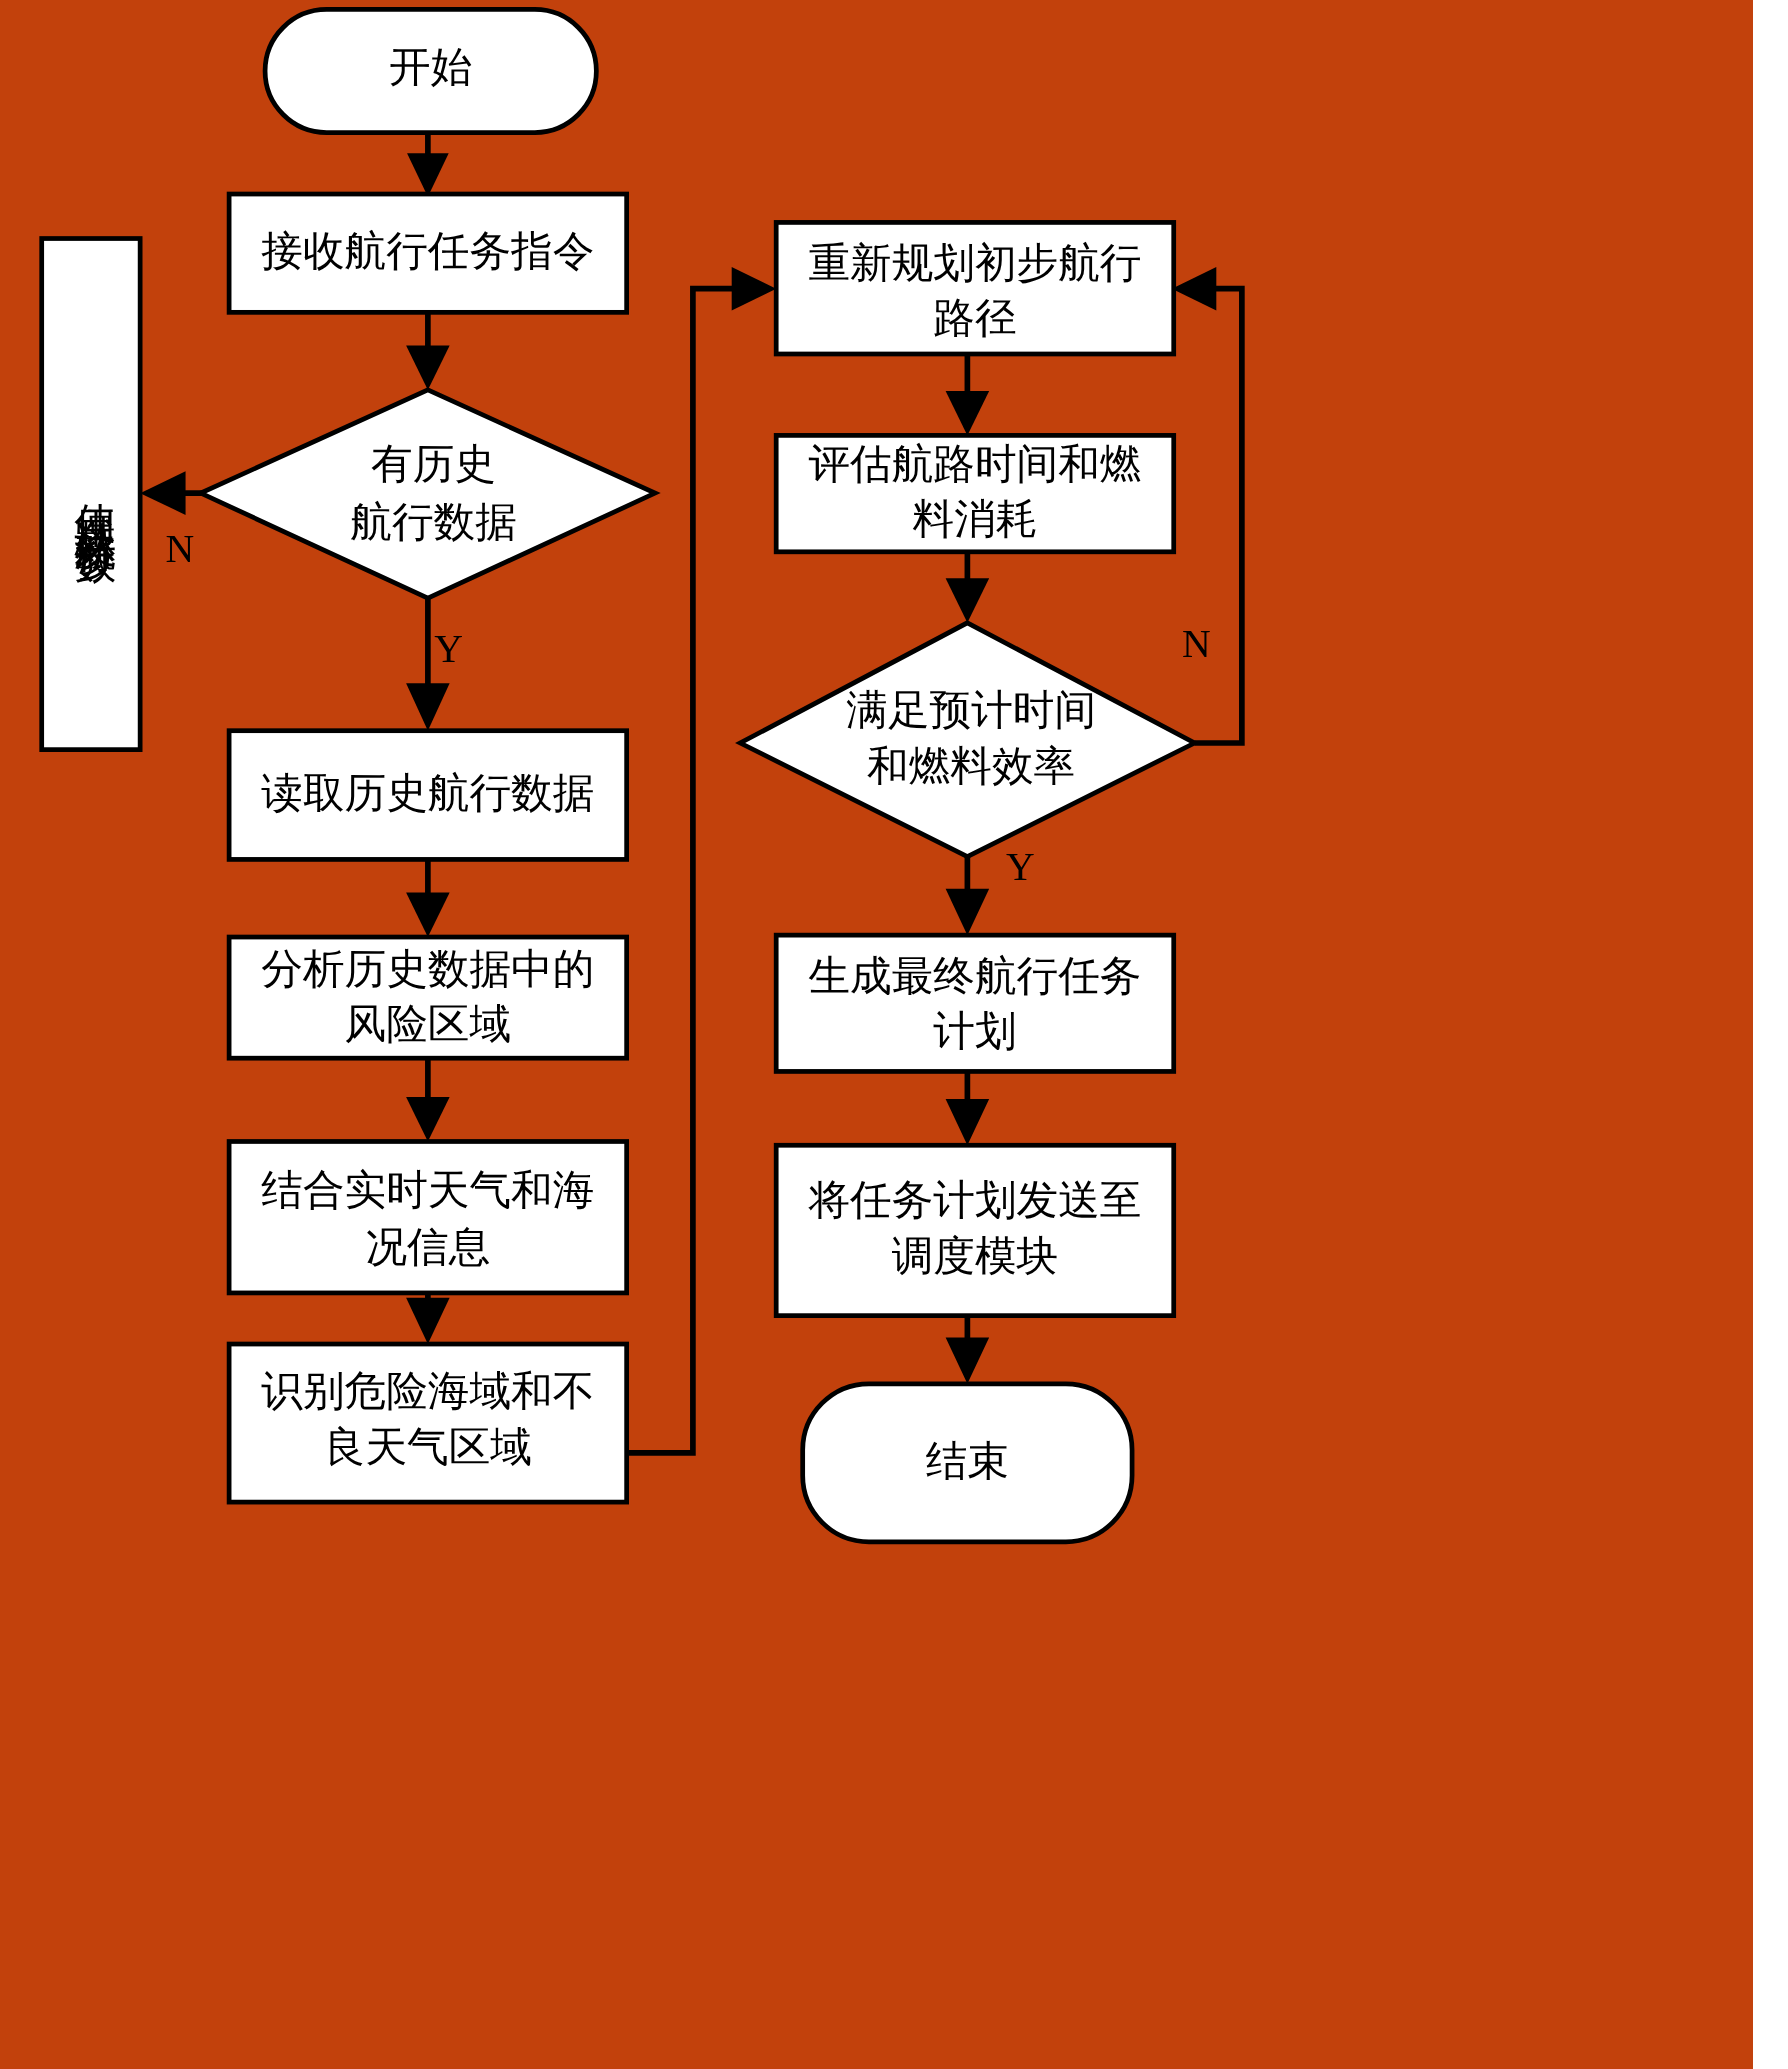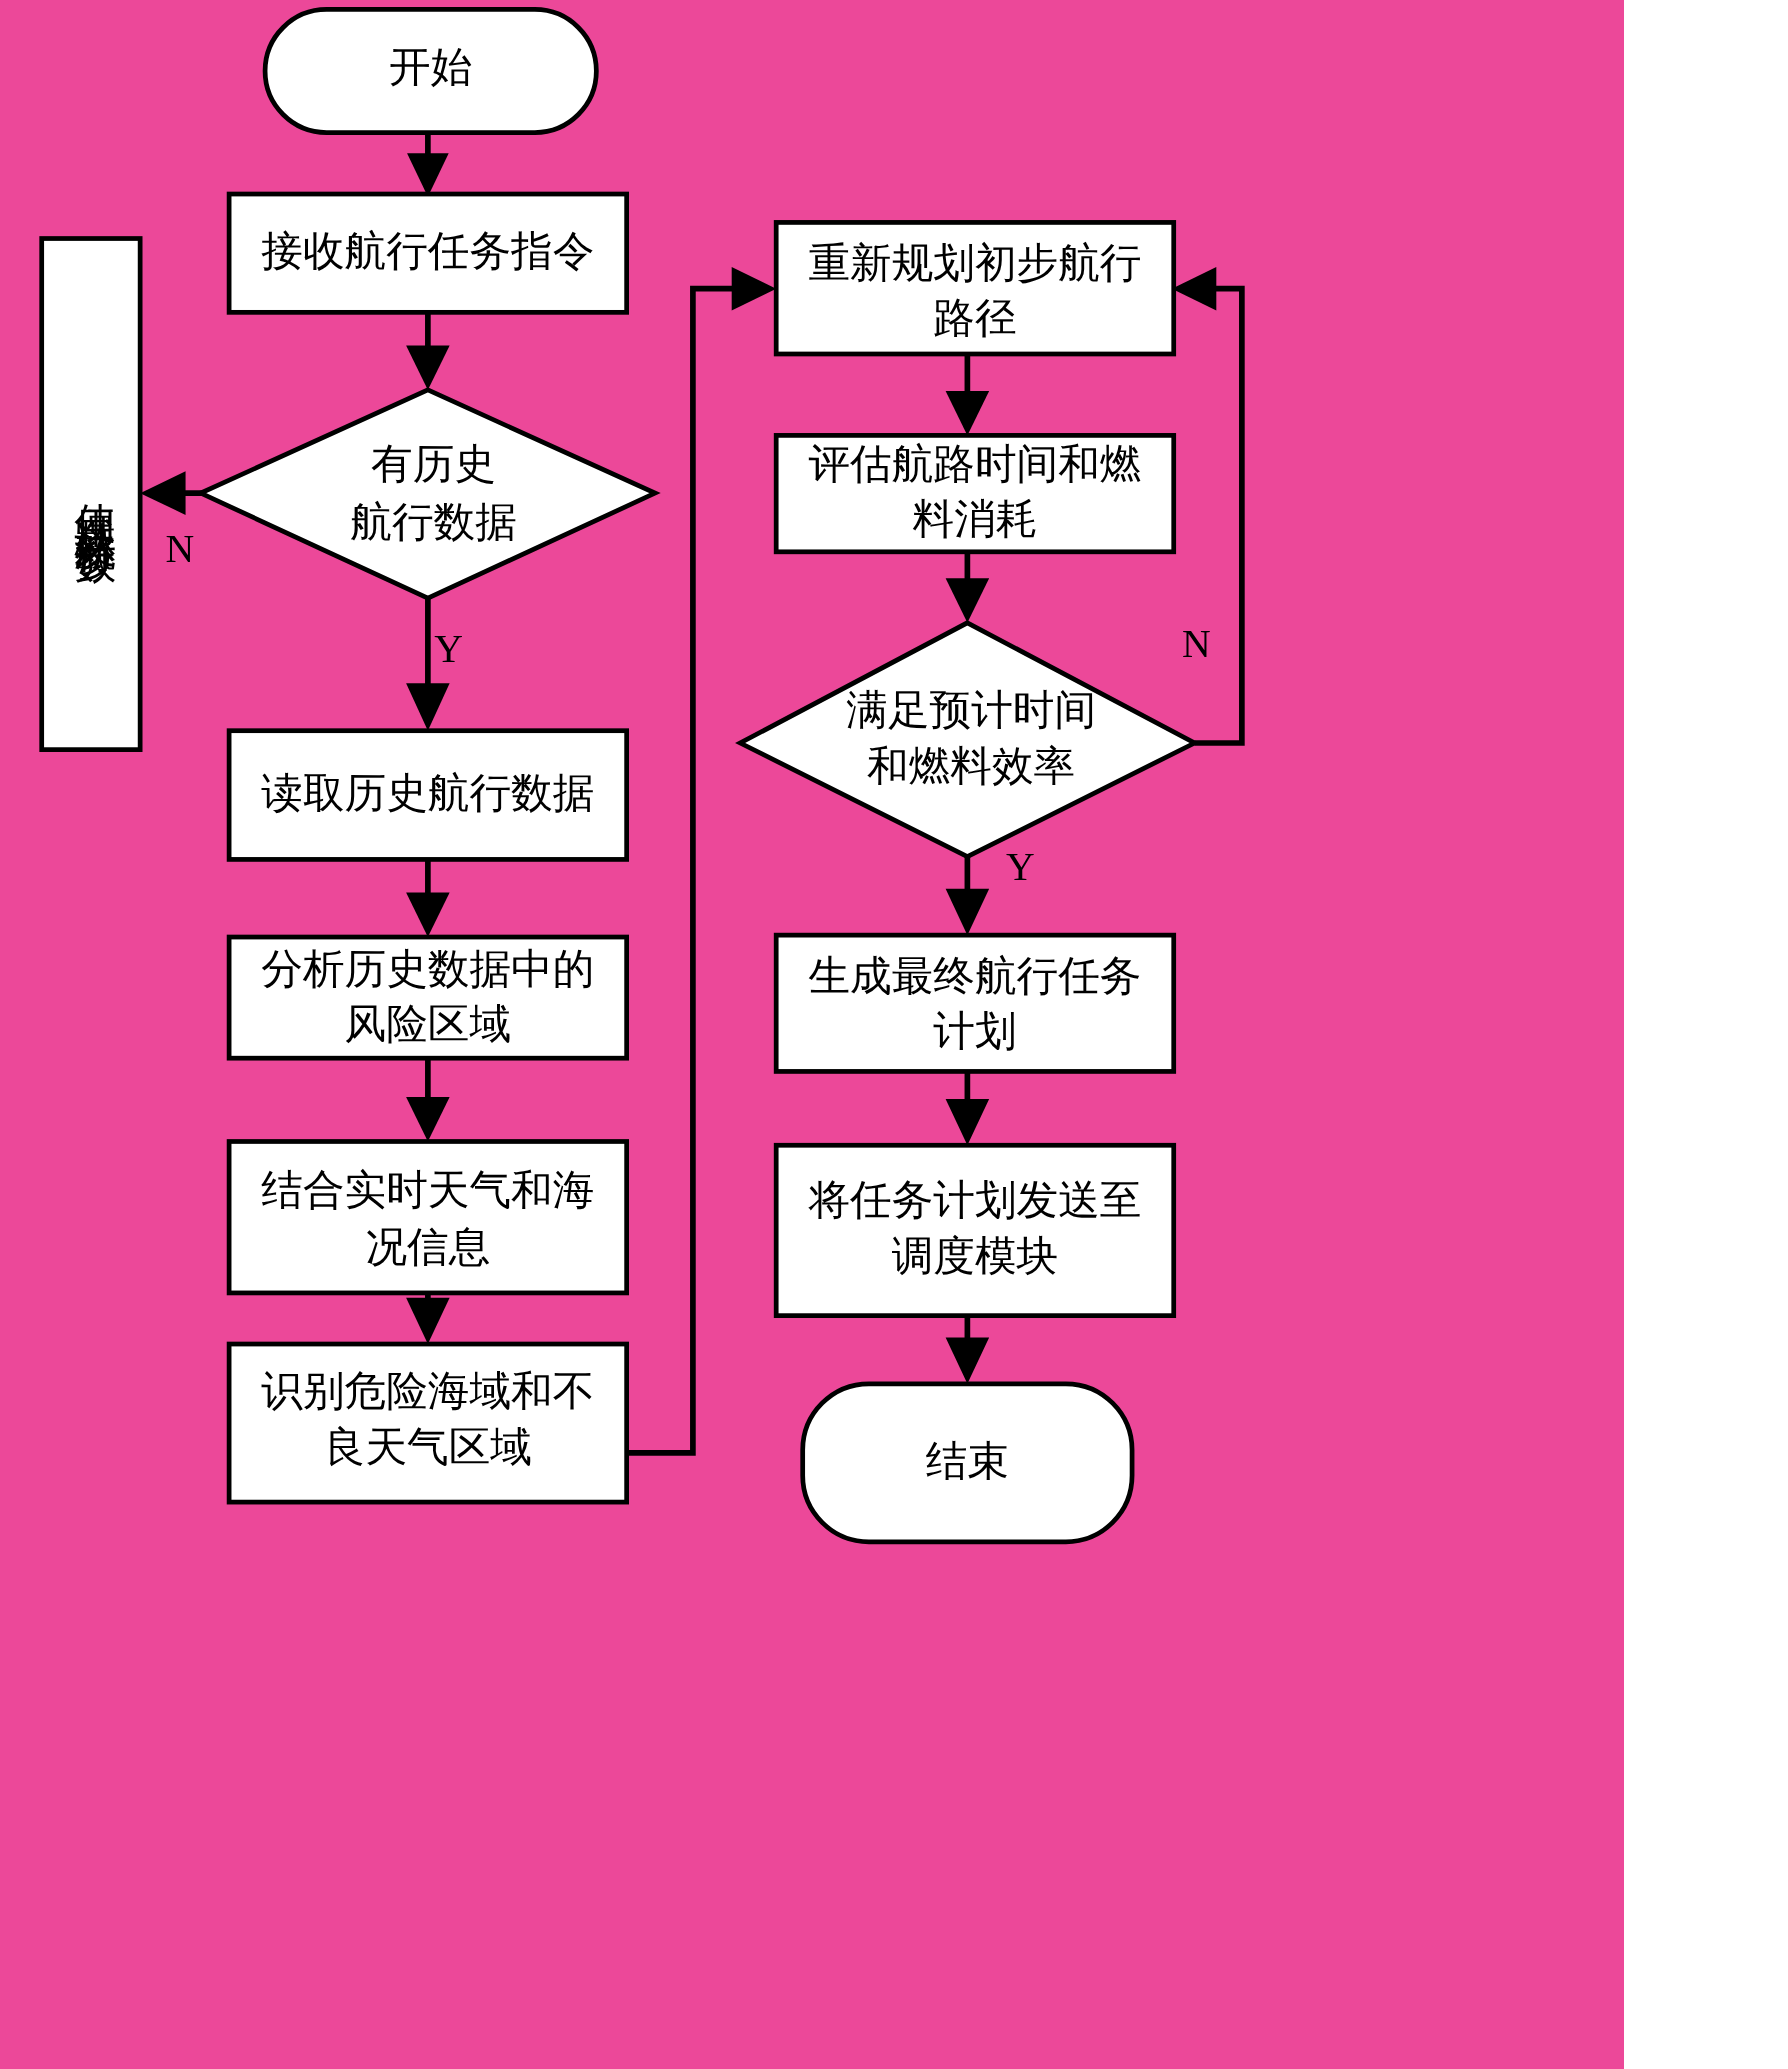--- a/index.html
+++ b/index.html
@@ -1,17 +1,17 @@
 <!DOCTYPE html>
 <html style="font-size:15px"><head>
 <meta charset="utf-8">
 <style>
   html,body{margin:0;padding:0;background:#ffffff;}
   body{font-family:"Liberation Serif","DejaVu Serif",serif;}
-  #stage{position:relative;width:1624px;height:2070px;background:#ec4899;overflow:hidden;}
+  #stage{position:relative;width:1753px;height:2070px;background:#c2410c;overflow:hidden;}
   svg{display:block;}
   .shape{fill:#ffffff;stroke:#000000;stroke-width:5;}
   .edge{fill:none;stroke:#000000;stroke-width:6;}
   .arrowhead{fill:#000000;stroke:none;}
   text{fill:#000000;font-family:"Liberation Serif","DejaVu Serif",serif;}
   .node-label{font-size:44px;text-anchor:middle;dominant-baseline:middle;}
   .vert-label{font-size:44px;text-anchor:middle;dominant-baseline:middle;}
   .branch-label{font-size:42px;text-anchor:middle;dominant-baseline:middle;}
 </style>
 </head>

